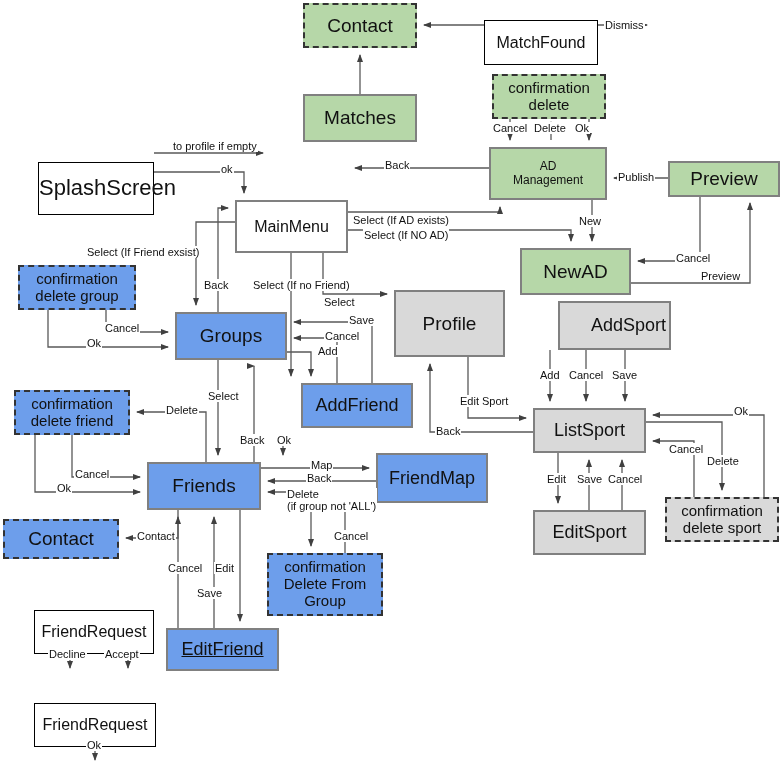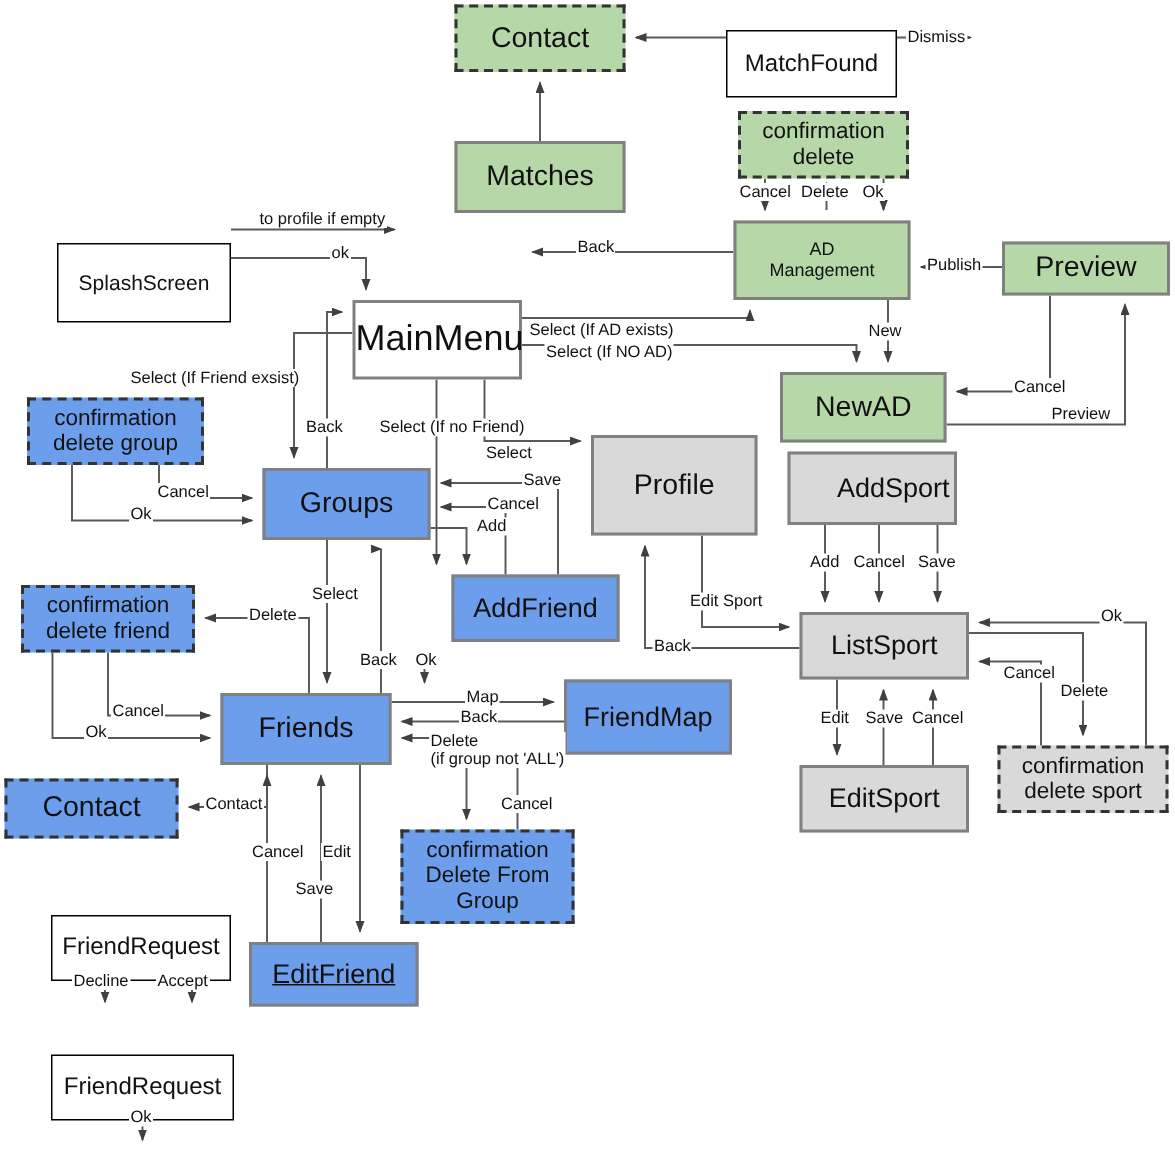--- a/index.html
+++ b/index.html
@@ -144,44 +144,44 @@
   <div class="node fill-white b-solid-thin" style="left:484px;top:3px;width:114px;height:45px;font-size:16px;">
       <span class="lbl">MatchFound</span>
     </div>
   <div class="node fill-green b-dashed" style="left:492px;top:74px;width:114px;height:45px;font-size:15px;">
       <span class="lbl">confirmation
 delete</span>
     </div>
   <div class="node fill-green b-solid-gray" style="left:303px;top:94px;width:114px;height:48px;font-size:19px;">
       <span class="lbl">Matches</span>
     </div>
-  <div class="node fill-white b-solid-thin" style="left:38px;top:145px;width:116px;height:53px;font-size:14px;">
+  <div class="node fill-white b-solid-thin" style="left:38px;top:145px;width:116px;height:53px;font-size:22px;">
       <span class="lbl">SplashScreen</span>
     </div>
   <div class="node fill-green b-solid-gray" style="left:489px;top:147px;width:118px;height:53px;font-size:12px;">
       <span class="lbl">AD
 Management</span>
     </div>
   <div class="node fill-green b-solid-gray" style="left:668px;top:161px;width:112px;height:36px;font-size:19px;">
       <span class="lbl">Preview</span>
     </div>
-  <div class="node fill-white b-solid-gray" style="left:235px;top:200px;width:113px;height:53px;font-size:24px;">
+  <div class="node fill-white b-solid-gray" style="left:235px;top:200px;width:113px;height:53px;font-size:16px;">
       <span class="lbl">MainMenu</span>
     </div>
   <div class="node fill-green b-solid-gray" style="left:520px;top:248px;width:111px;height:47px;font-size:19px;">
       <span class="lbl">NewAD</span>
     </div>
   <div class="node fill-blue  b-dashed" style="left:18px;top:265px;width:118px;height:45px;font-size:15px;">
       <span class="lbl">confirmation
 delete group</span>
     </div>
   <div class="node fill-gray  b-solid-gray" style="left:394px;top:290px;width:111px;height:67px;font-size:19px;">
       <span class="lbl">Profile</span>
     </div>
-  <div class="node fill-gray  b-solid-gray" style="left:525px;top:301px;width:113px;height:49px;font-size:18px;padding-left:28px;">
+  <div class="node fill-gray  b-solid-gray" style="left:558px;top:301px;width:113px;height:49px;font-size:18px;padding-left:28px;">
       <span class="lbl">AddSport</span>
     </div>
   <div class="node fill-blue  b-solid-gray" style="left:175px;top:312px;width:112px;height:48px;font-size:19px;">
       <span class="lbl">Groups</span>
     </div>
   <div class="node fill-blue  b-solid-gray" style="left:301px;top:383px;width:112px;height:45px;font-size:18px;">
       <span class="lbl">AddFriend</span>
     </div>
   <div class="node fill-blue  b-dashed" style="left:14px;top:390px;width:116px;height:45px;font-size:15px;">
       <span class="lbl">confirmation

